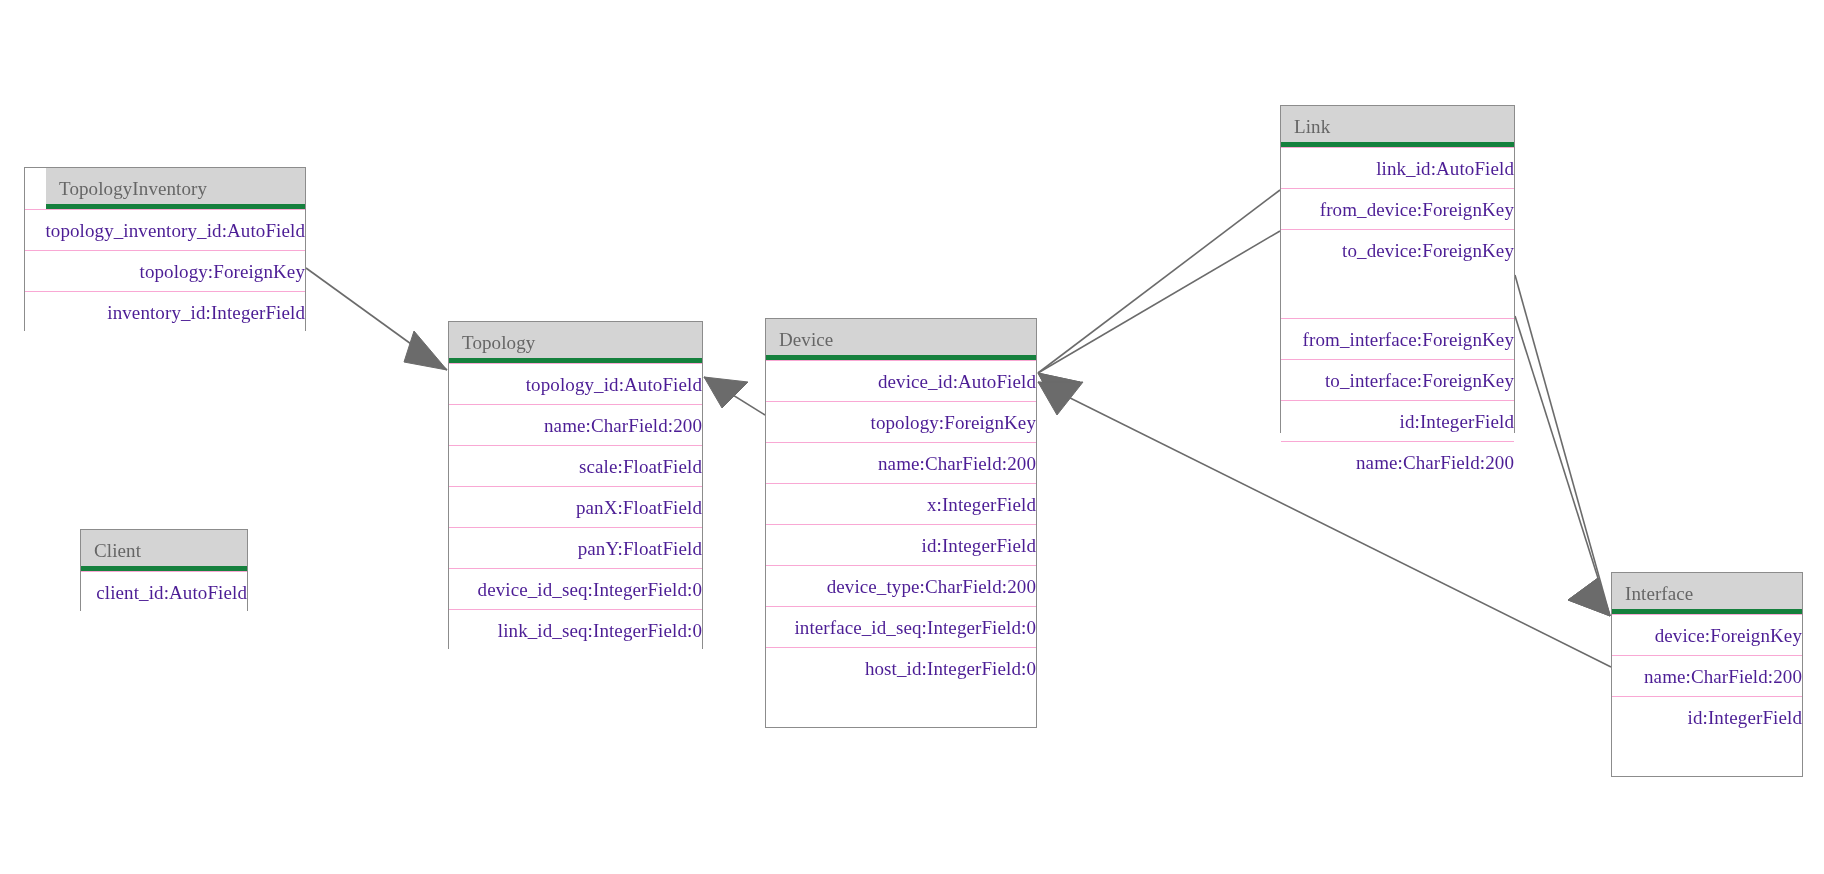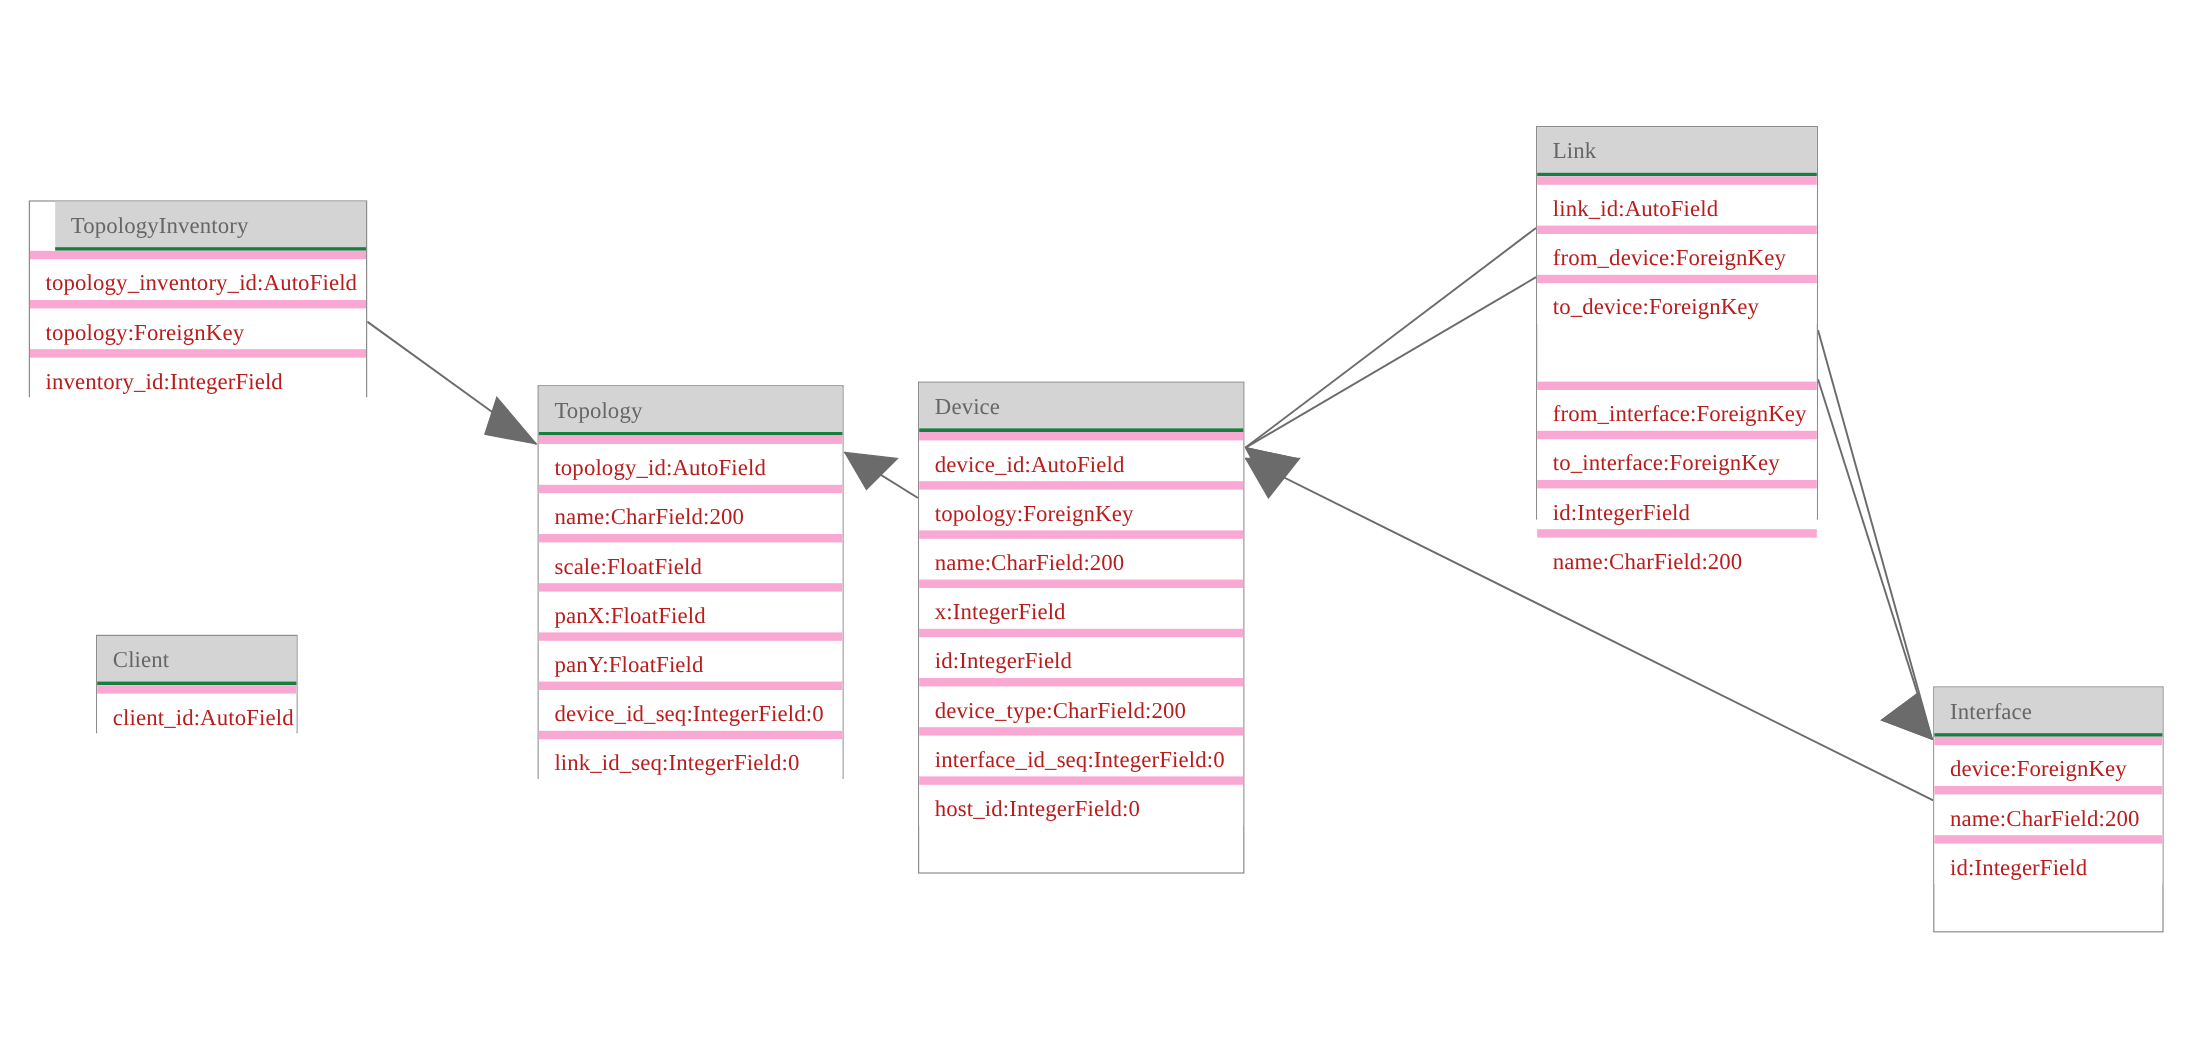--- a/index.html
+++ b/index.html
@@ -29,38 +29,39 @@
   .entity {
     position: absolute;
     box-sizing: border-box;
     border: 1px solid #8c8c8c;
     background: #ffffff;
     z-index: 3;
   }
   .entity-header {
     box-sizing: border-box;
     background: #d4d4d4;
-    border-bottom: 3px solid #15803d;
+    border-bottom: 5px solid #15803d;
     color: #666666;
     font-size: 19px;
     line-height: 1;
     padding: 11px 0 11px 13px;
     white-space: nowrap;
     letter-spacing: 0.1px;
   }
   .entity-field {
     box-sizing: border-box;
-    border-top: 7px solid #f9a8d4;
-    color: #b91c1c;
+    border-top: 1px solid #f9a8d4;
+    color: #4c1d95;
     font-size: 19px;
     line-height: 1;
     padding: 11px 0 11px 13px;
     white-space: nowrap;
     background: #ffffff;
     letter-spacing: 0.1px;
+    text-align: right;
   }
   .entity-field:first-of-type {
     border-top: none;
   }
 </style>
 </head>
 <body>
 
 <div id="canvas">
 

